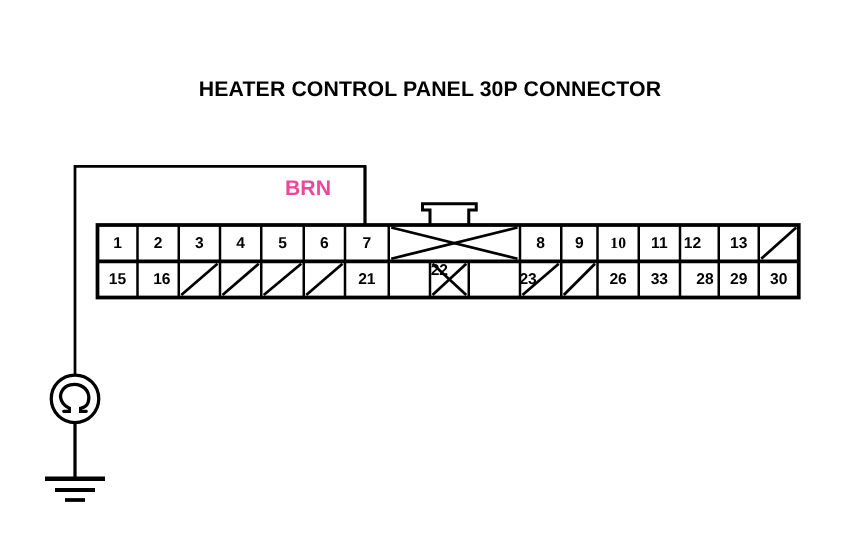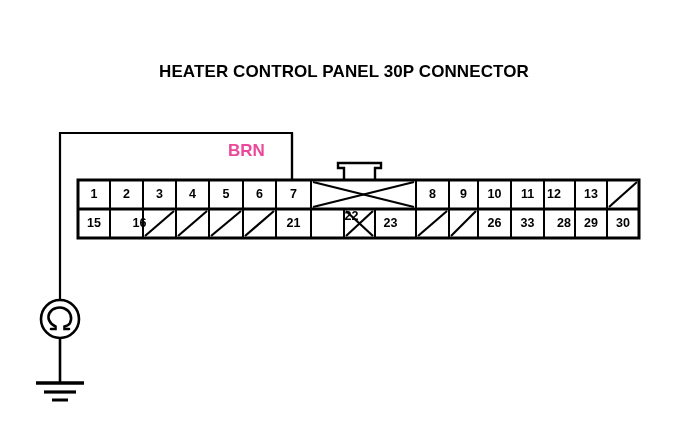--- a/index.html
+++ b/index.html
@@ -194,30 +194,30 @@
 
   <div class="pin-label" style="left:78px;  top:152px; width:32px;">1</div>
   <div class="pin-label" style="left:110px; top:152px; width:33px;">2</div>
   <div class="pin-label" style="left:143px; top:152px; width:33px;">3</div>
   <div class="pin-label" style="left:176px; top:152px; width:33px;">4</div>
   <div class="pin-label" style="left:209px; top:152px; width:34px;">5</div>
   <div class="pin-label" style="left:243px; top:152px; width:33px;">6</div>
   <div class="pin-label" style="left:276px; top:152px; width:35px;">7</div>
   <div class="pin-label" style="left:416px; top:152px; width:33px;">8</div>
   <div class="pin-label" style="left:449px; top:152px; width:29px;">9</div>
-  <div class="pin-label" style="left:478px; top:152px; width:33px;">10</div>
+  <div class="pin-label" style="left:478px; top:152px; width:33px;font-family:Liberation Serif, serif;">10</div>
   <div class="pin-label" style="left:511px; top:152px; width:33px;">11</div>
   <div class="pin-label" style="left:544px; top:152px; width:20px;">12</div>
   <div class="pin-label" style="left:575px; top:152px; width:32px;">13</div>
 
   <div class="pin-label" style="left:78px;  top:181px; width:32px;">15</div>
-  <div class="pin-label" style="left:120px; top:181px; width:39px;">16</div>
+  <div class="pin-label" style="left:110px; top:181px; width:39px;">16</div>
   <div class="pin-label" style="left:276px; top:181px; width:35px;">21</div>
   <div class="pin-label" style="left:311px; top:174px; width:49px;padding-left:16px;">22</div>
-  <div class="pin-label" style="left:375px; top:181px; width:31px;">23</div>
+  <div class="pin-label" style="left:375px; top:181px; width:31px;padding-left:32px;">23</div>
   <div class="pin-label" style="left:478px; top:181px; width:33px;">26</div>
   <div class="pin-label" style="left:511px; top:181px; width:33px;">33</div>
   <div class="pin-label" style="left:544px; top:181px; width:40px;">28</div>
   <div class="pin-label" style="left:575px; top:181px; width:32px;">29</div>
   <div class="pin-label" style="left:607px; top:181px; width:32px;">30</div>
 
 
 </div>
 
 </body></html>

